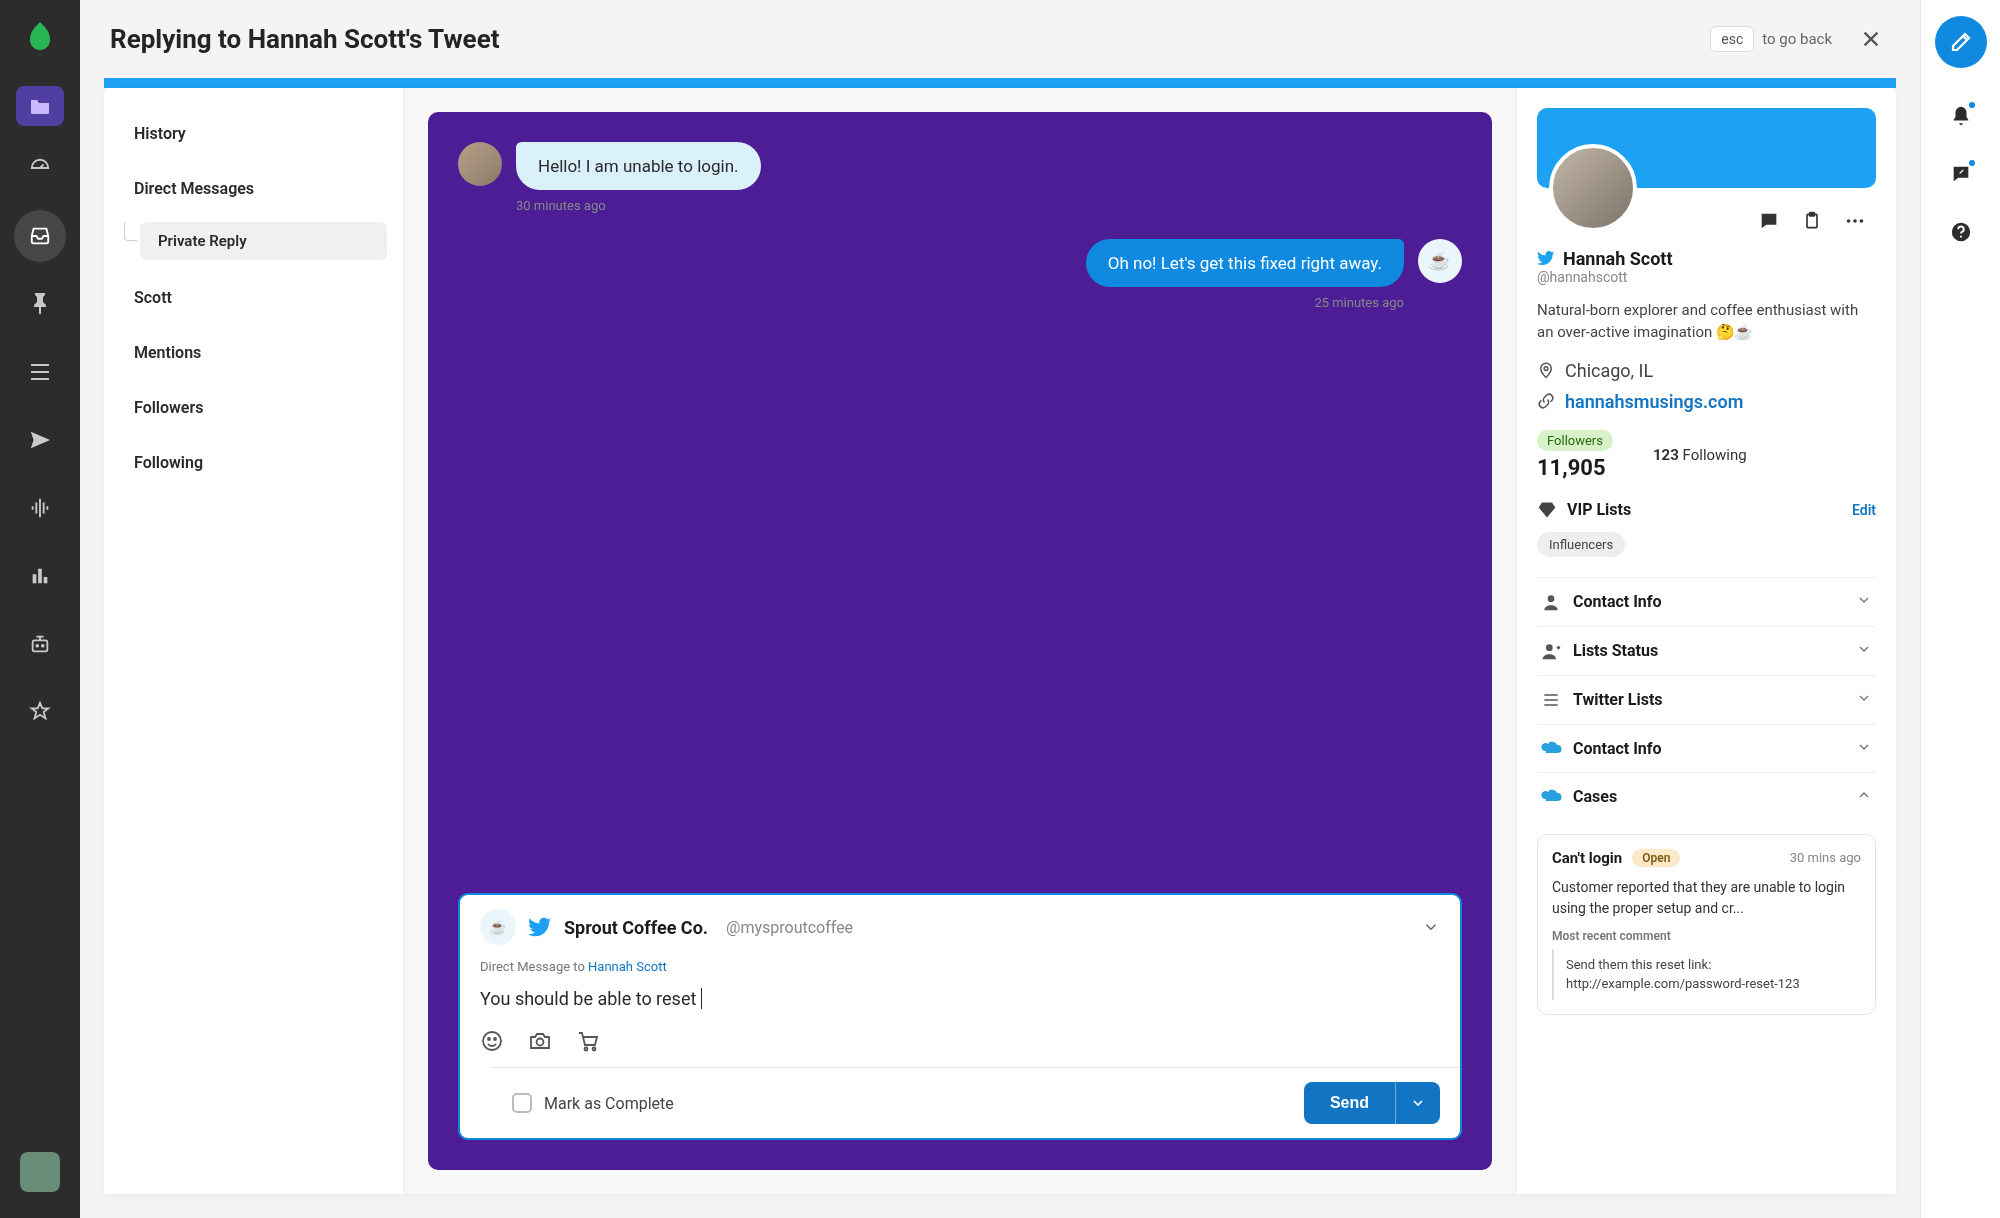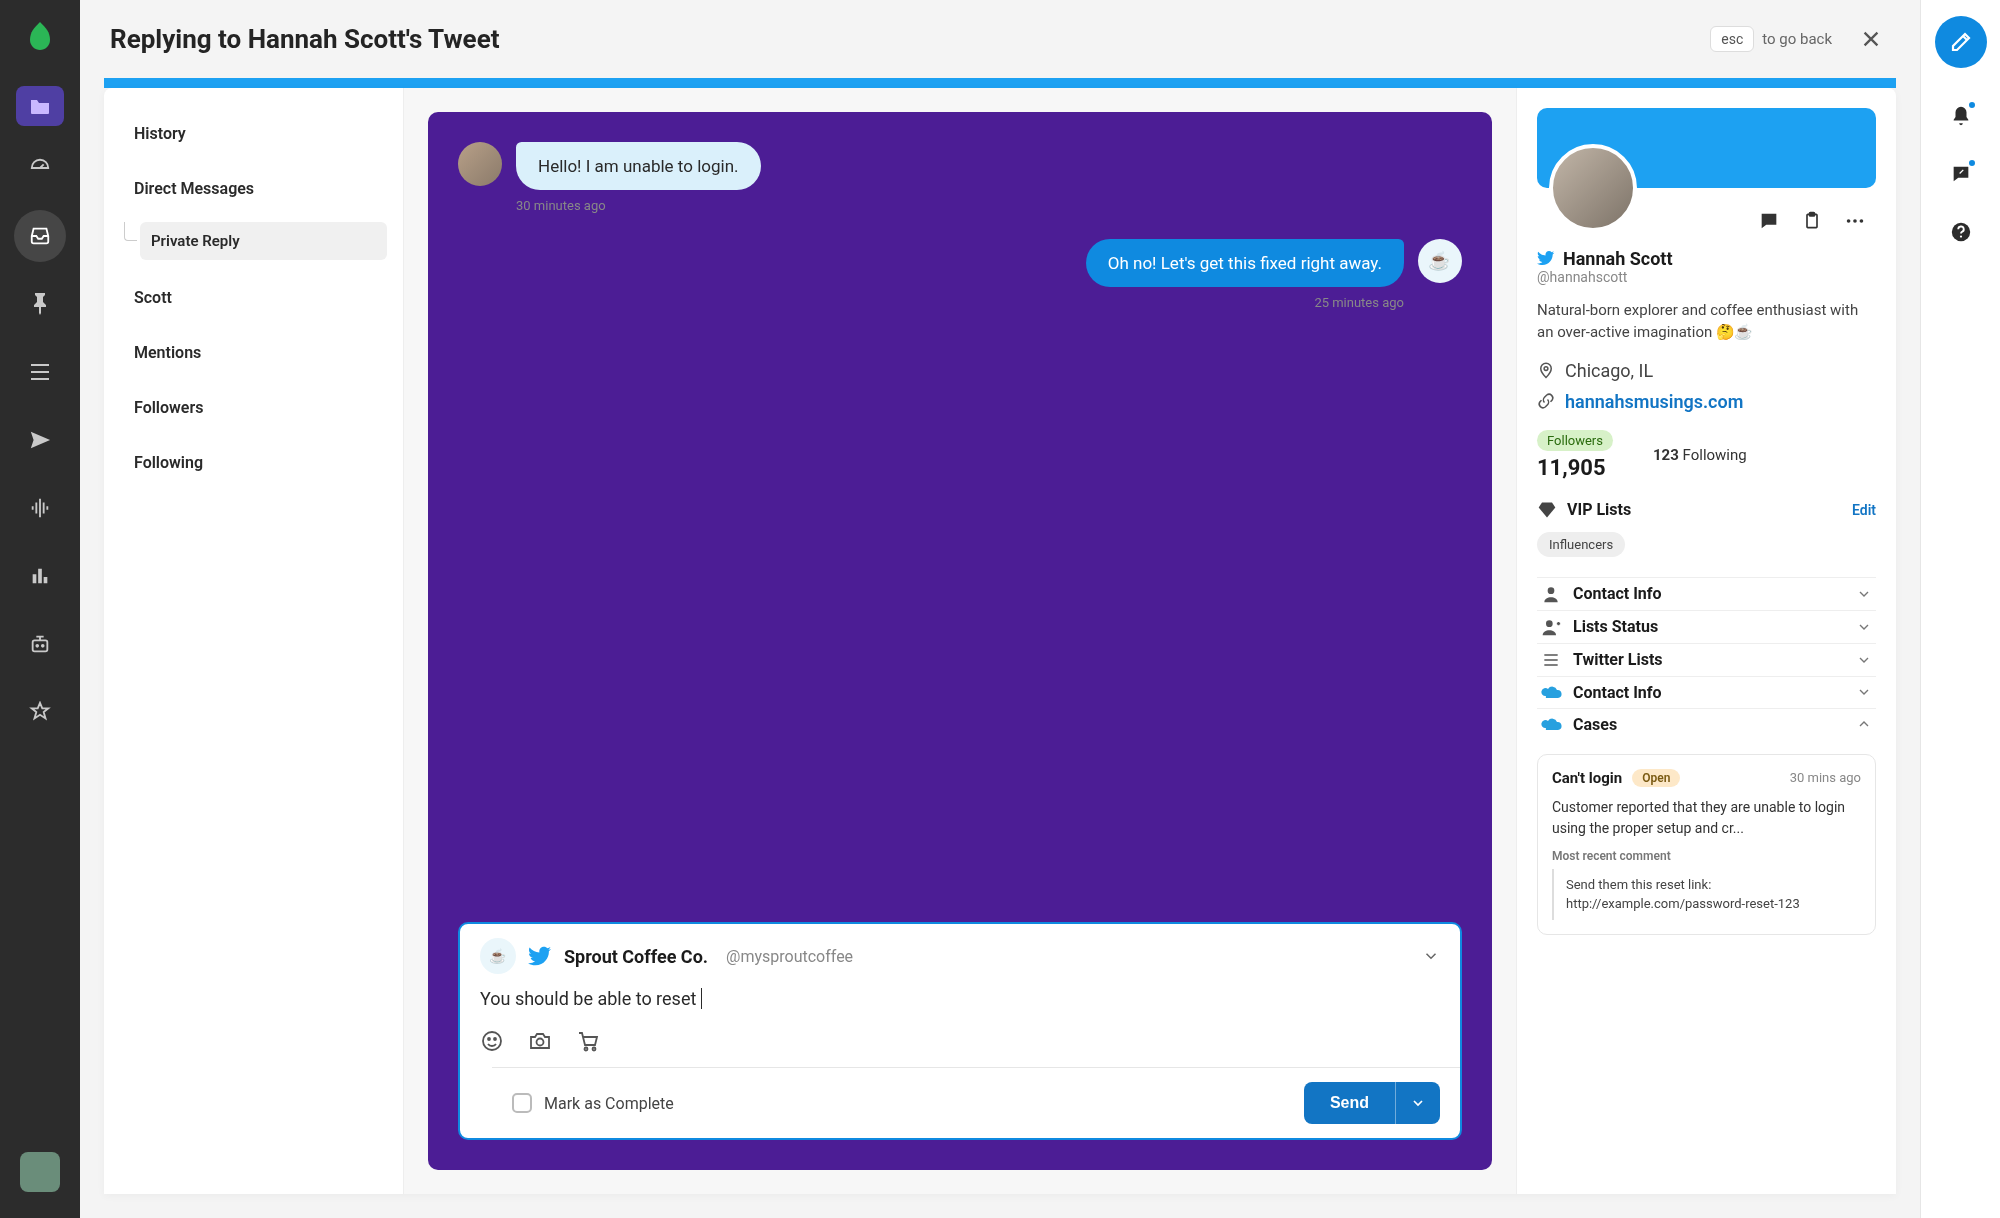--- a/index.html
+++ b/index.html
@@ -30,21 +30,21 @@
 .topbar .close { font-size: 24px; color: #555; cursor: pointer; padding: 8px; }
 
 .sheet { display: flex; height: calc(100% - 80px); margin: 0 24px 24px; background: #fff; border-radius: 8px 8px 0 0; overflow: hidden; box-shadow: 0 2px 8px rgba(0,0,0,0.04); }
 .sheet::before { content:''; display:block; }
 .blue-strip { height: 10px; background: #1da1f2; }
 .sheet-inner { display: flex; flex: 1; }
 
 
 .left-col { width: 300px; border-right: 1px solid #eee; padding: 24px 16px; }
 .left-col .item { padding: 12px 14px; color: #2a2a2a; font-size: 16px; font-weight: 600; cursor: pointer; border-radius: 6px; margin-bottom: 12px; }
-.left-col .subitem { margin-left: 20px; background: #f0f0f0; padding: 10px 11px; border-radius: 6px; font-size: 15px; font-weight: 600; color: #2a2a2a; position: relative; }
+.left-col .subitem { margin-left: 20px; background: #f0f0f0; padding: 10px 18px; border-radius: 6px; font-size: 15px; font-weight: 600; color: #2a2a2a; position: relative; }
 .left-col .subitem::before { content:''; position:absolute; left:-16px; top:0; bottom:50%; width:12px; border-left:1px solid #ccc; border-bottom:1px solid #ccc; border-bottom-left-radius:4px; }
 
 
 .center { flex: 1; background: #f7f7f7; padding: 24px; display: flex; flex-direction: column; }
 .convo-card { background: #4c1d95; border-radius: 10px; padding: 30px; flex: 1; display: flex; flex-direction: column; }
 .msgs { flex: 1; }
 .msg-row { display: flex; gap: 14px; margin-bottom: 8px; align-items: flex-start; }
 .msg-row.out { justify-content: flex-end; }
 .avatar { width: 44px; height: 44px; border-radius: 22px; background: #ccc; flex-shrink: 0; }
 .avatar.brand { background: #eaf6fb; display:flex; align-items:center; justify-content:center; font-size:18px; }
@@ -94,21 +94,21 @@
 .follower-badge { background: #d7f1c8; border-radius: 12px; padding: 3px 10px; font-size: 13px; color: #2a6b0e; display: inline-block; margin-bottom: 4px; }
 .stat-num { font-size: 22px; font-weight: 700; }
 .following-count { font-size: 15px; color: #333; }
 .following-count b { font-weight: 700; }
 .vip-row { display: flex; align-items: center; gap: 10px; margin-bottom: 12px; }
 .vip-row .label { font-weight: 700; font-size: 16px; flex: 1; }
 .vip-row .edit { color: #1275c4; font-weight: 600; cursor:pointer; }
 .chip { display: inline-block; background: #eee; color: #444; border-radius: 14px; padding: 5px 12px; font-size: 13px; }
 
 .accordion { margin-top: 20px; }
-.acc-item { display: flex; align-items: center; gap: 12px; padding: 6px 4px; border-top: 1px solid #eee; cursor: pointer; }
+.acc-item { display: flex; align-items: flex-start; gap: 12px; padding: 14px 4px; border-top: 1px solid #eee; cursor: pointer; }
 .acc-item .icn { width: 20px; color: #555; }
 .acc-item .icn.sf { color: #27a0df; }
 .acc-item .label { font-weight: 700; font-size: 16px; flex: 1; }
 .acc-item .chev { color: #777; }
 
 .case-card { border: 1px solid #e6e6e6; border-radius: 10px; padding: 14px; margin-top: 14px; }
 .case-head { display: flex; align-items: center; gap: 10px; margin-bottom: 10px; }
 .case-head .title { font-weight: 700; font-size: 15px; }
 .case-head .status { background: #fde8c8; color: #7a5a13; border-radius: 10px; padding: 2px 10px; font-size: 12px; font-weight:600; }
 .case-head .time { margin-left: auto; color: #888; font-size: 13px; }
@@ -242,20 +242,23 @@
                 </span>
                 <span class="name">Sprout Coffee Co.</span>
                 <span class="handle">@mysproutcoffee</span>
                 <span class="chev">
                   <svg width="18" height="18" viewBox="0 0 24 24" fill="none" stroke="#666" stroke-width="2">
                       <path d="M6 9l6 6 6-6"></path>
                     </svg>
                 </span>
               </div>
               <div class="composer-body">
+                <div class="to">
+                  <span>Direct Message to </span><a>Hannah Scott</a>
+                </div>
                 <div class="drafttext"><span>You should be able to reset</span><span class="cursor">&nbsp;</span></div>
                 <div class="composer-tools">
                   <span>
                     <svg width="24" height="24" viewBox="0 0 24 24" fill="none" stroke="#555" stroke-width="1.8">
                         <circle cx="12" cy="12" r="9"></circle>
                         <circle cx="9" cy="10" r="1" fill="#555"></circle>
                         <circle cx="15" cy="10" r="1" fill="#555"></circle>
                         <path d="M8 15c1 1.5 2.5 2 4 2s3-.5 4-2"></path>
                       </svg>
                   </span>

